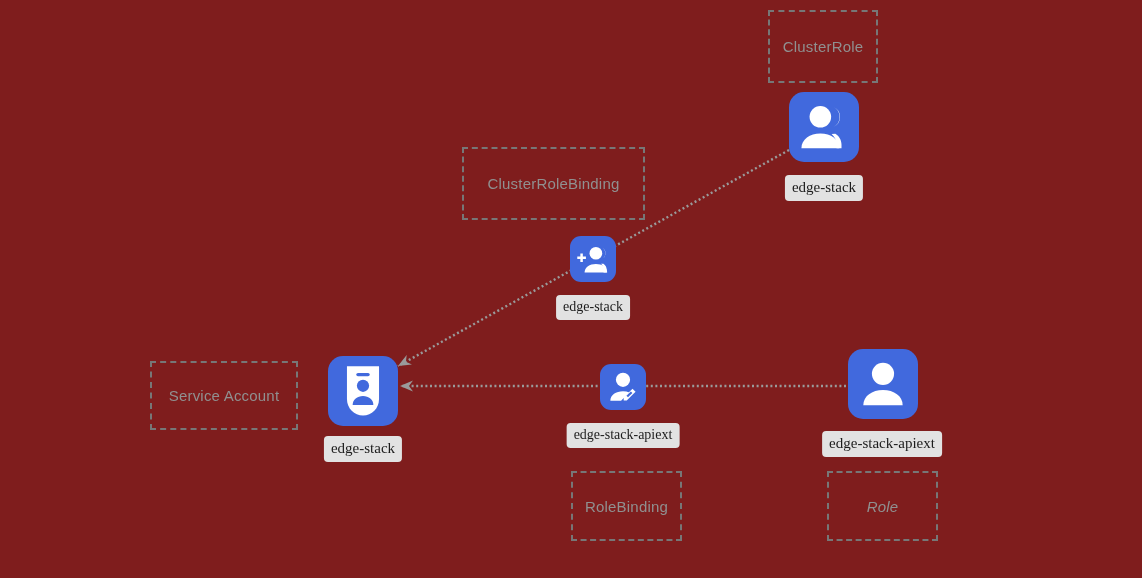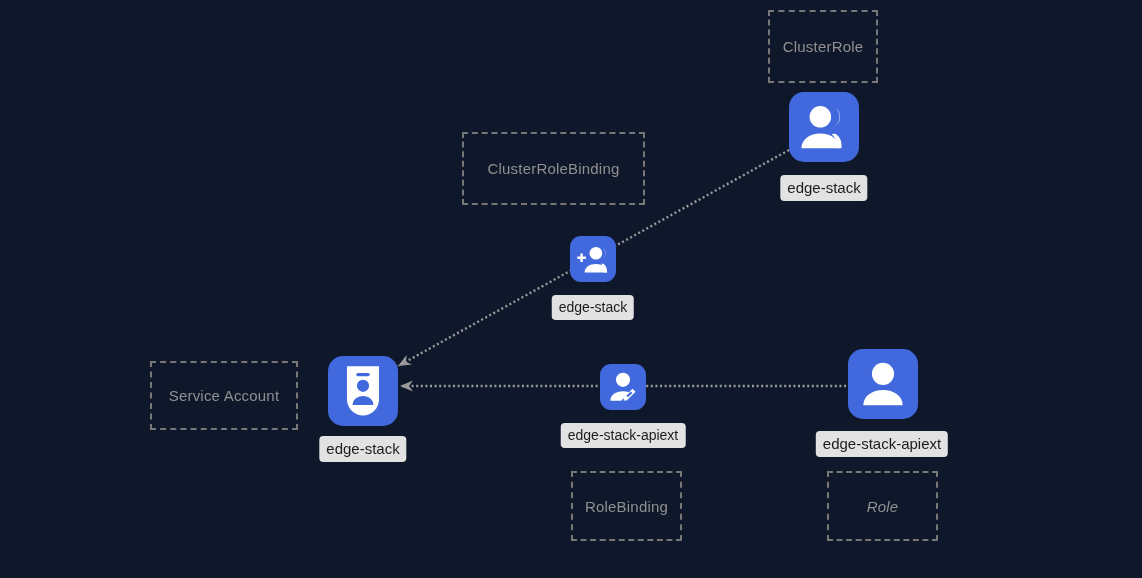--- a/index.html
+++ b/index.html
@@ -4,21 +4,21 @@
 <style>
   html, body {
     margin: 0;
     padding: 0;
     background: #f5f5f5;
   }
   #canvas {
     position: relative;
     width: 1142px;
     height: 578px;
-    background: #0f172a;
+    background: #7f1d1d;
     overflow: hidden;
     font-family: "Liberation Sans", sans-serif;
   }
   #edge-layer {
     position: absolute;
     left: 0;
     top: 0;
     width: 1142px;
     height: 578px;
     pointer-events: none;
@@ -67,20 +67,21 @@
   .node-label {
     position: absolute;
     background: #e2e2e2;
     color: #1c1c1c;
     font-size: 15px;
     line-height: 1;
     padding: 5px 7px 6px 7px;
     border-radius: 4px;
     white-space: nowrap;
     transform: translateX(-50%);
+    font-family: Liberation Serif, serif;
   }
   .node-label.sm {
     font-size: 14px;
   }
 </style>
 </head>
 <body>
 
 <div id="canvas">
 
@@ -93,21 +94,21 @@
     <g id="edges-group">
         <line x1="789" y1="150" x2="398" y2="366" stroke="#9a9a9a" stroke-width="2.4" stroke-dasharray="2 2.6" stroke-linecap="butt" marker-end="url(#arrow-head)"></line>
         <line x1="846" y1="386" x2="400" y2="386" stroke="#9a9a9a" stroke-width="2.4" stroke-dasharray="2 2.6" stroke-linecap="butt" marker-end="url(#arrow-head)"></line>
       </g>
   </svg>
 
   <div id="boxes-group">
       <div class="type-box" style="left: 768px; top: 10px; width: 110px; height: 73px;">
         <span class="type-box-label">ClusterRole</span>
       </div>
-      <div class="type-box" style="left: 462px; top: 132px; width: 183px; height: 73px;">
+      <div class="type-box" style="left: 462px; top: 147px; width: 183px; height: 73px;">
         <span class="type-box-label">ClusterRoleBinding</span>
       </div>
       <div class="type-box" style="left: 150px; top: 361px; width: 148px; height: 69px;">
         <span class="type-box-label">Service Account</span>
       </div>
       <div class="type-box" style="left: 571px; top: 471px; width: 111px; height: 70px; text-align: right;">
         <span class="type-box-label">RoleBinding</span>
       </div>
       <div class="type-box" style="left: 827px; top: 471px; width: 111px; height: 70px; font-style: italic;">
         <span class="type-box-label">Role</span>

